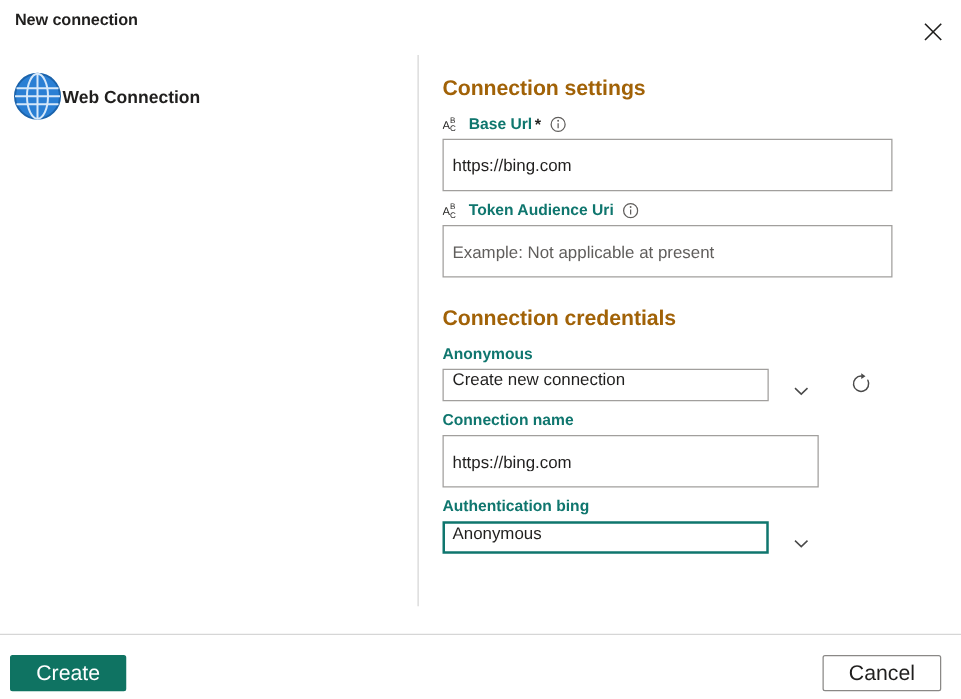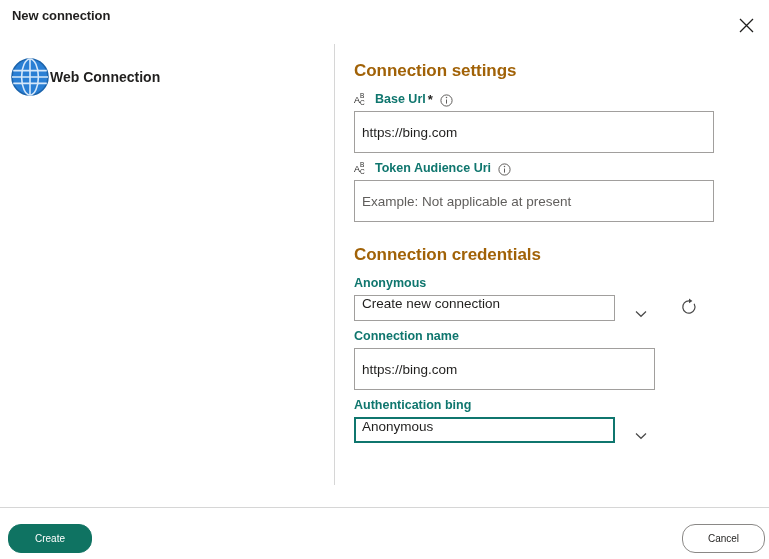--- a/index.html
+++ b/index.html
@@ -223,38 +223,38 @@
     left: 0;
     top: 508px;
     width: 769px;
     height: 51px;
     background: #ffffff;
   }
   .btn {
     position: absolute;
     height: 29px;
     font-family: "Liberation Sans", sans-serif;
-    font-size: 10px;
-    border-radius: 13px;
+    font-size: 17px;
+    border-radius: 2px;
     cursor: pointer;
     display: flex;
     align-items: center;
     justify-content: center;
     padding: 0 20px;
   }
   .btn-primary {
     left: 8px;
     top: 16px;
     min-width: 84px;
     background: #0f7362;
     border: 1px solid #0f7362;
     color: #ffffff;
   }
   .btn-secondary {
-    right: 4px;
+    right: 16px;
     top: 16px;
     min-width: 83px;
     background: #ffffff;
     border: 1px solid #8a8886;
     color: #201f1e;
   }
 </style>
 </head>
 <body>
 

